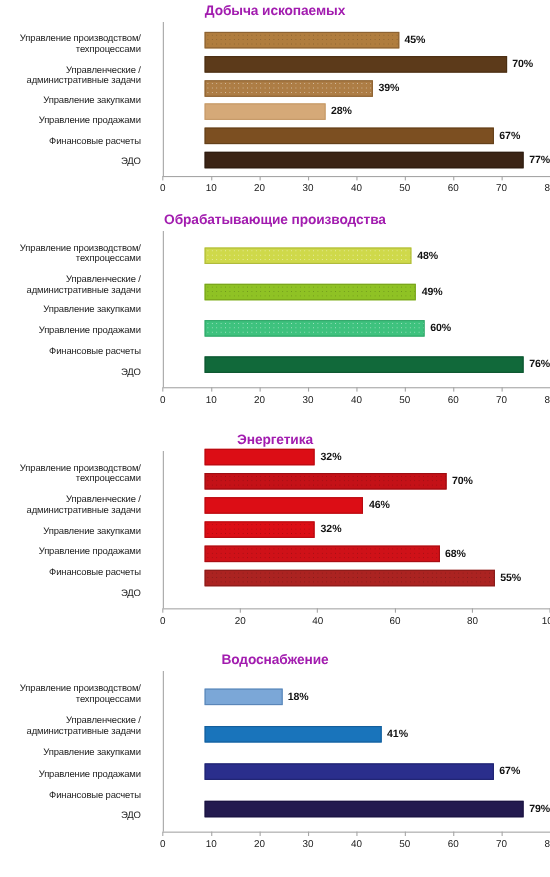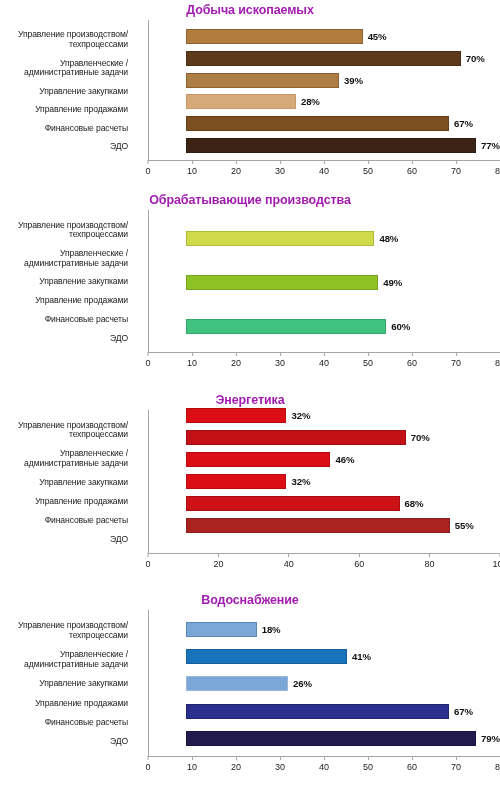--- a/index.html
+++ b/index.html
@@ -274,20 +274,24 @@
               <div class="bar-value">48%</div>
             </div>
             <div class="bar-row">
               <div class="bar textured-dark" style="width: 61.25%; background: rgb(143, 194, 36); border: 1px solid rgb(120, 163, 28);"></div>
               <div class="bar-value">49%</div>
             </div>
             <div class="bar-row">
               <div class="bar textured" style="width: 63.75%; background: rgb(62, 194, 126); border: 1px solid rgb(51, 167, 106);"></div>
               <div class="bar-value">60%</div>
             </div>
+            <div class="bar-row">
+              <div class="bar" style="width: 95%; background: rgb(17, 105, 58); border: 1px solid rgb(13, 85, 48);"></div>
+              <div class="bar-value">76%</div>
+            </div>
           </div>
         </div>
       </div>
       <div class="axis">
         <div class="axis-line"></div>
         <div class="axis-ticks">
           <div class="tick" style="left: 0%;">
             <i></i>
             <span>0</span>
           </div>
@@ -415,24 +419,20 @@
           <div class="bars">
             <div class="bar-row">
               <div class="bar" style="width: 22.5%; background: rgb(123, 167, 215); border: 1px solid rgb(90, 134, 184);"></div>
               <div class="bar-value">18%</div>
             </div>
             <div class="bar-row">
               <div class="bar" style="width: 51.25%; background: rgb(25, 116, 187); border: 1px solid rgb(20, 95, 155);"></div>
               <div class="bar-value">41%</div>
             </div>
             <div class="bar-row">
-              <div class="bar textured" style="width: 32.5%; background: rgb(123, 167, 215); border: 1px solid rgb(154, 185, 221);"></div>
-              <div class="bar-value">26%</div>
-            </div>
-            <div class="bar-row">
               <div class="bar" style="width: 83.75%; background: rgb(42, 46, 140); border: 1px solid rgb(31, 35, 112);"></div>
               <div class="bar-value">67%</div>
             </div>
             <div class="bar-row">
               <div class="bar" style="width: 98.75%; background: rgb(35, 26, 79); border: 1px solid rgb(26, 19, 64);"></div>
               <div class="bar-value">79%</div>
             </div>
           </div>
         </div>
       </div>

